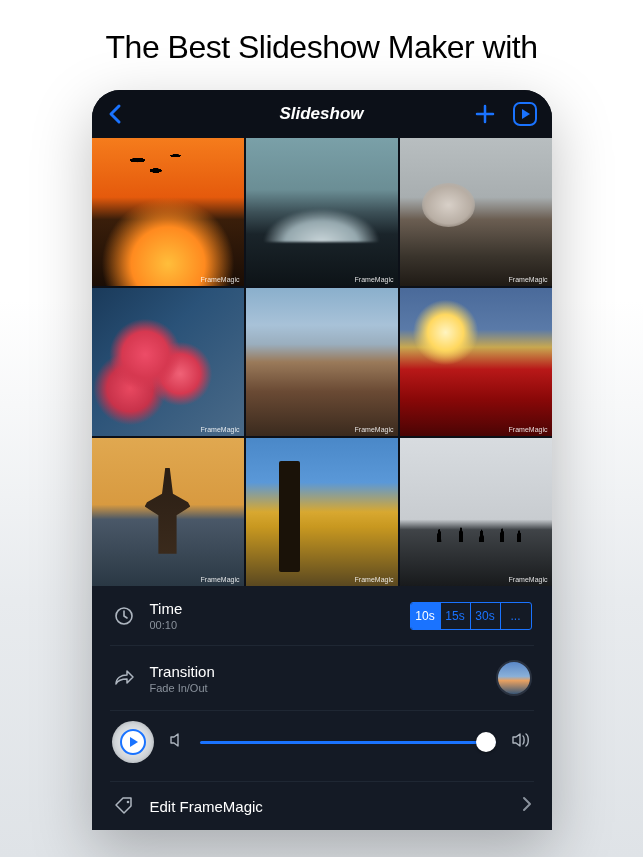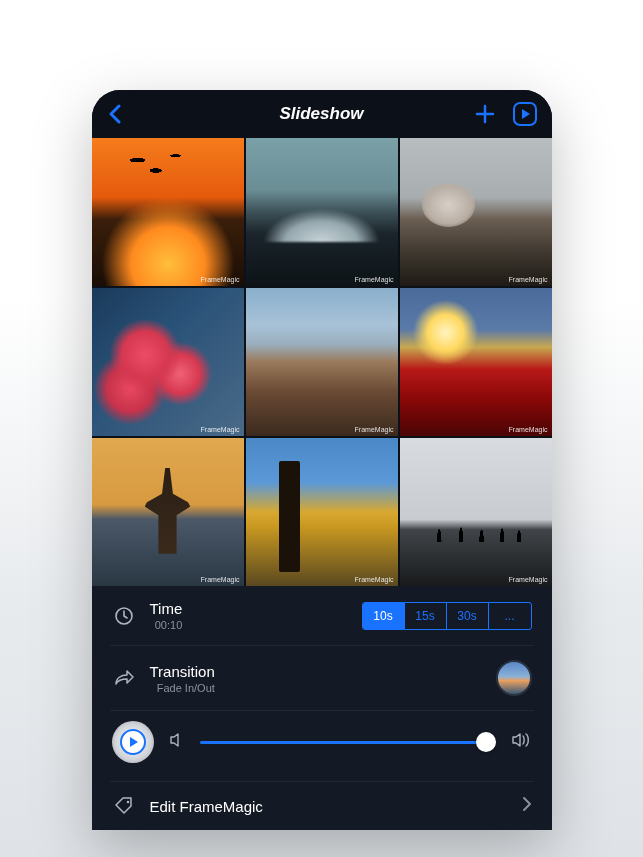--- a/index.html
+++ b/index.html
@@ -123,31 +123,31 @@
       radial-gradient(ellipse 3% 40% at 20% 100%,#000 60%,transparent 65%),
       radial-gradient(ellipse 3% 45% at 38% 100%,#000 60%,transparent 65%),
       radial-gradient(ellipse 3% 38% at 55% 100%,#000 60%,transparent 65%),
       radial-gradient(ellipse 3% 42% at 72% 100%,#000 60%,transparent 65%),
       radial-gradient(ellipse 3% 36% at 86% 100%,#000 60%,transparent 65%);
   }
   
   .panel { background:#141a25; padding: 0 18px; }
   .row {
     display:flex; align-items:center; padding: 14px 2px;
-    border-bottom:1px solid #1f2733; gap:14px;text-align:right;
+    border-bottom:1px solid #1f2733; gap:14px;
   }
   .row:last-child{border-bottom:none;}
   .row-icon { width:24px; display:flex; align-items:center; justify-content:center; color:#aeb6c0; flex:none;}
   .row-text { color:#fff; font-size:15px; }
   .row-text .sub { color:#8a929c; font-size:11px; margin-top:2px; }
   .spacer{flex:1;}
   
   .seg { display:flex; border:1px solid #1a73ff; border-radius:3px; overflow:hidden; height:28px;}
   .seg div{
-    width:42px; font-size:12px; color:#1a73ff; display:flex;align-items:center;justify-content:center;
+    width:30px; font-size:12px; color:#1a73ff; display:flex;align-items:center;justify-content:center;
     border-right:1px solid #1a73ff; cursor:pointer;
   }
   .seg div:last-child{border-right:none;}
   .seg div.seg-active{background:#1a73ff;color:#fff;}
   
   .trans-thumb{width:36px;height:36px;border-radius:50%;flex:none;
     background:linear-gradient(180deg,#5a88c8 0%,#8ab0d8 45%,#e8a060 58%,#3a5878 100%);
     border:2px solid #2a3240;
   }
   
@@ -163,21 +163,21 @@
   .slider-track{height:3px;background:#1a73ff;border-radius:2px;width:100%;}
   .slider-thumb{position:absolute;right:0;width:20px;height:20px;border-radius:50%;background:#fff;
     box-shadow:0 1px 3px rgba(0,0,0,0.4);}
   
   .chev{color:#8a929c;}
 </style>
 </head>
 <body>
 
 <div class="promo-title">
-  <br>
+  <span>The Best Slideshow Maker with</span><br>
 </div>
 
 <div class="device" style="--accent: var(--c-accent);">
 
   <div class="nav">
     <div class="nav-left">
       <span class="icon-btn">
         <svg width="18" height="22" viewBox="0 0 18 22">
             <path d="M13 3 L5 11 L13 19" stroke="currentColor" stroke-width="3" fill="none" stroke-linecap="round" stroke-linejoin="round"></path>
           </svg>

